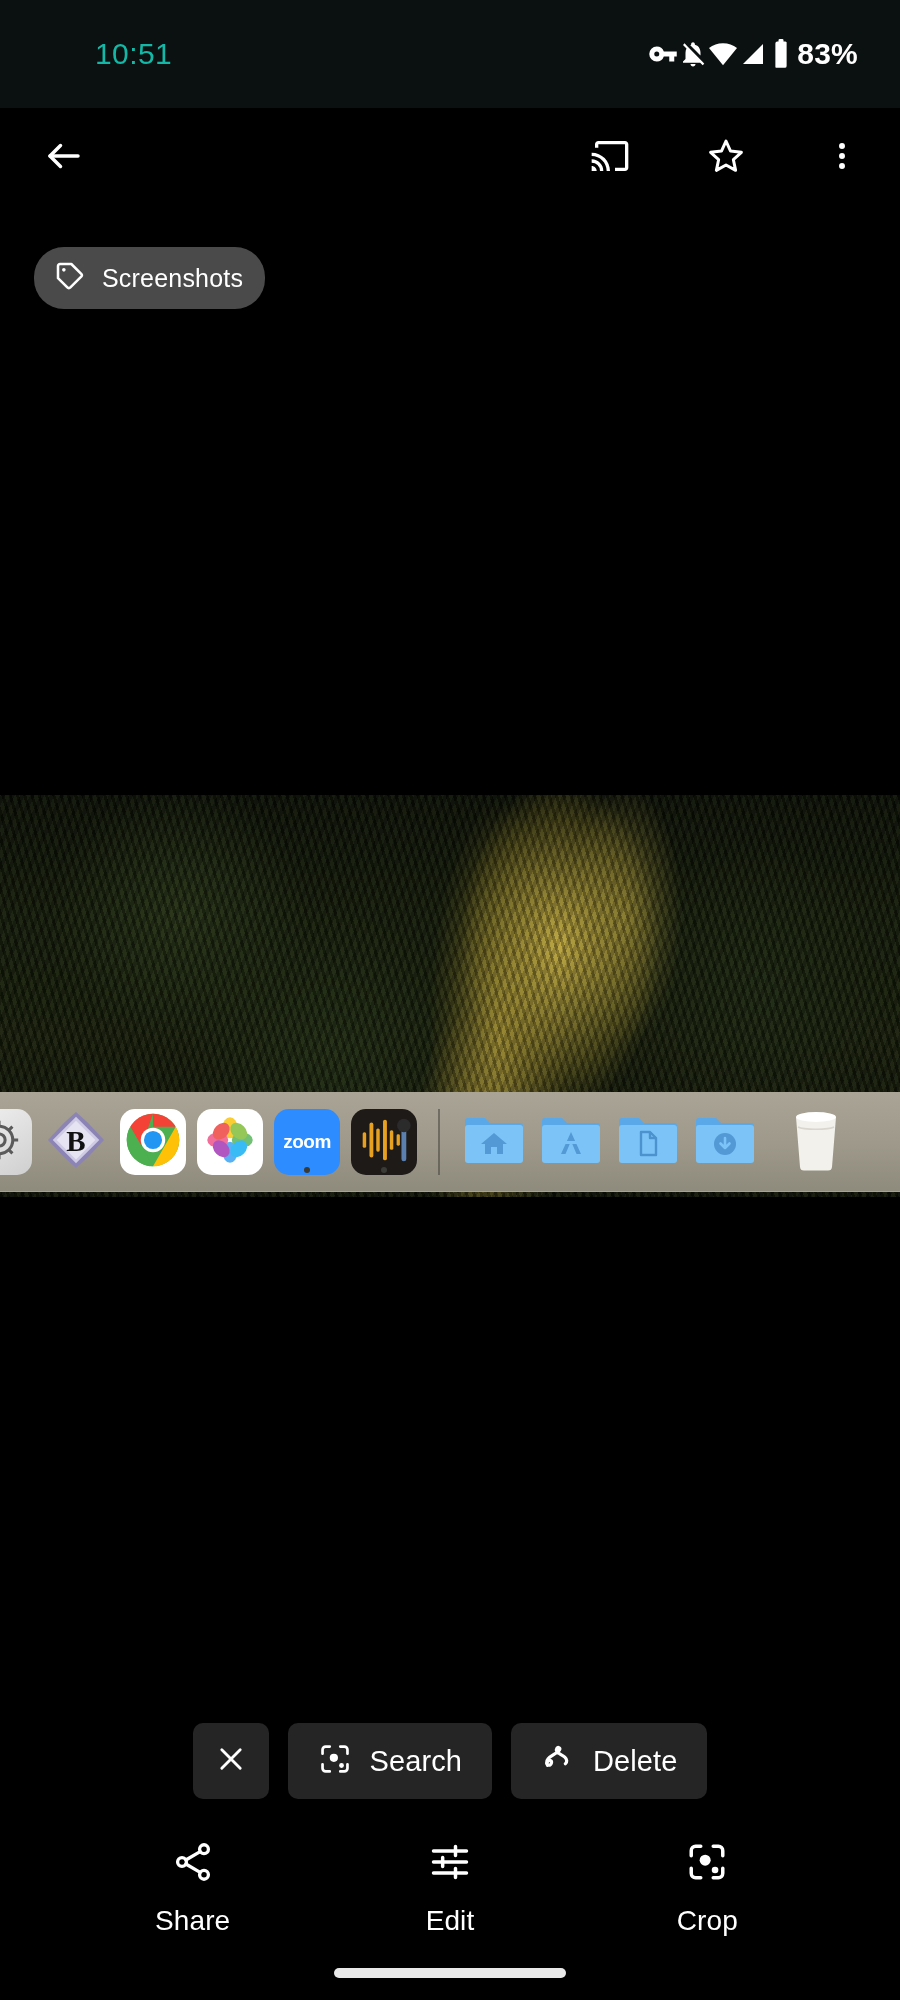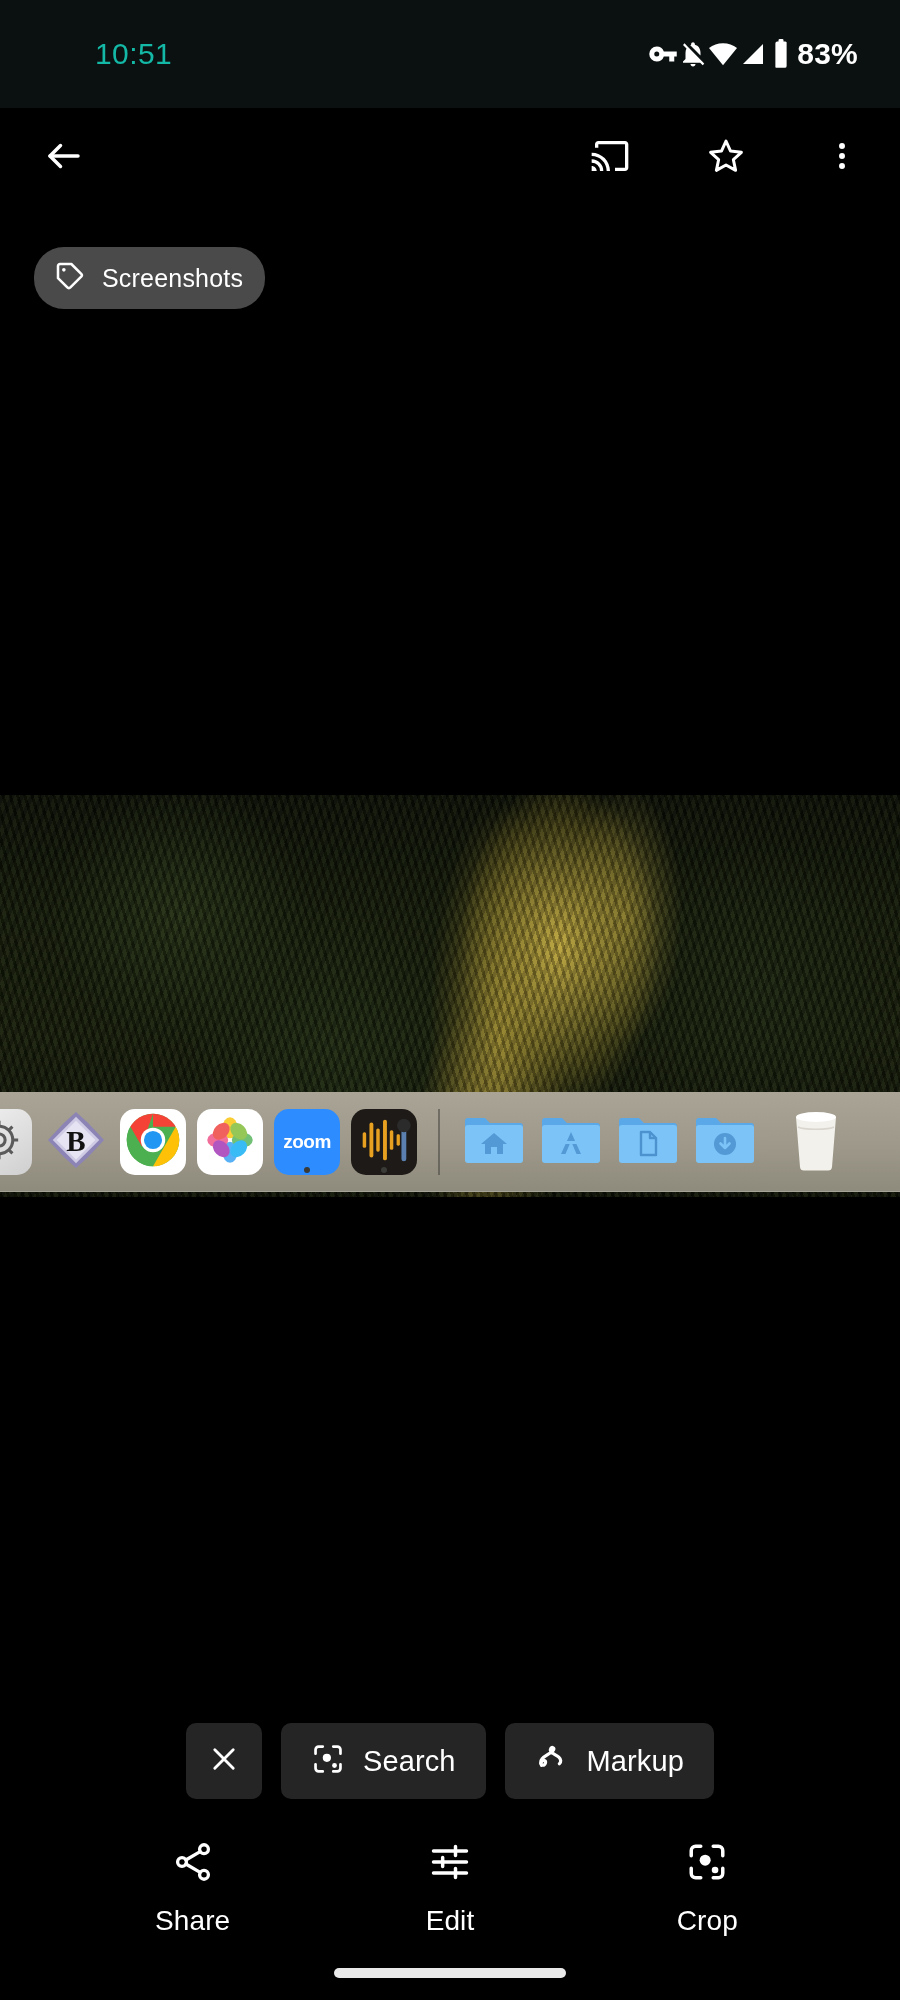--- a/index.html
+++ b/index.html
@@ -378,21 +378,21 @@
       <span class="chip-label">Search</span>
     </div>
 
 
     <div class="chip">
       <span>
         <svg width="34" height="34" viewBox="0 0 24 24" fill="none" stroke="#fff" stroke-width="2.3" stroke-linecap="round" stroke-linejoin="round">
           <path d="M4.6 16.5c-1 -2.2 .5 -4 2 -3.4 1.6 .7 .6 3.3 -1 3.3 -1.8 0 -2.4 -2.6 -.6 -4.6 1.5 -1.7 4.2 -3 6.2 -4.4 1.7 -1.2 2.7 -2.6 1.6 -3.3 -1.2 -.7 -2.6 1 -1.6 2.6 1 1.6 3.7 2.3 5.6 4 1.6 1.5 1.8 3.5 .4 4.6"></path>
         </svg>
       </span>
-      <span class="chip-label">Markup</span>
+      <span class="chip-label">Delete</span>
     </div>
   </div>
 
   <div class="bottom-nav">
     <div class="nav-item">
       <span>
         <svg width="44" height="44" viewBox="0 0 24 24" fill="none" stroke="#fff" stroke-width="1.8" stroke-linecap="round" stroke-linejoin="round">
           <circle cx="18" cy="5" r="2.4"></circle>
             <circle cx="6" cy="12" r="2.4"></circle>
             <circle cx="18" cy="19" r="2.4"></circle>

